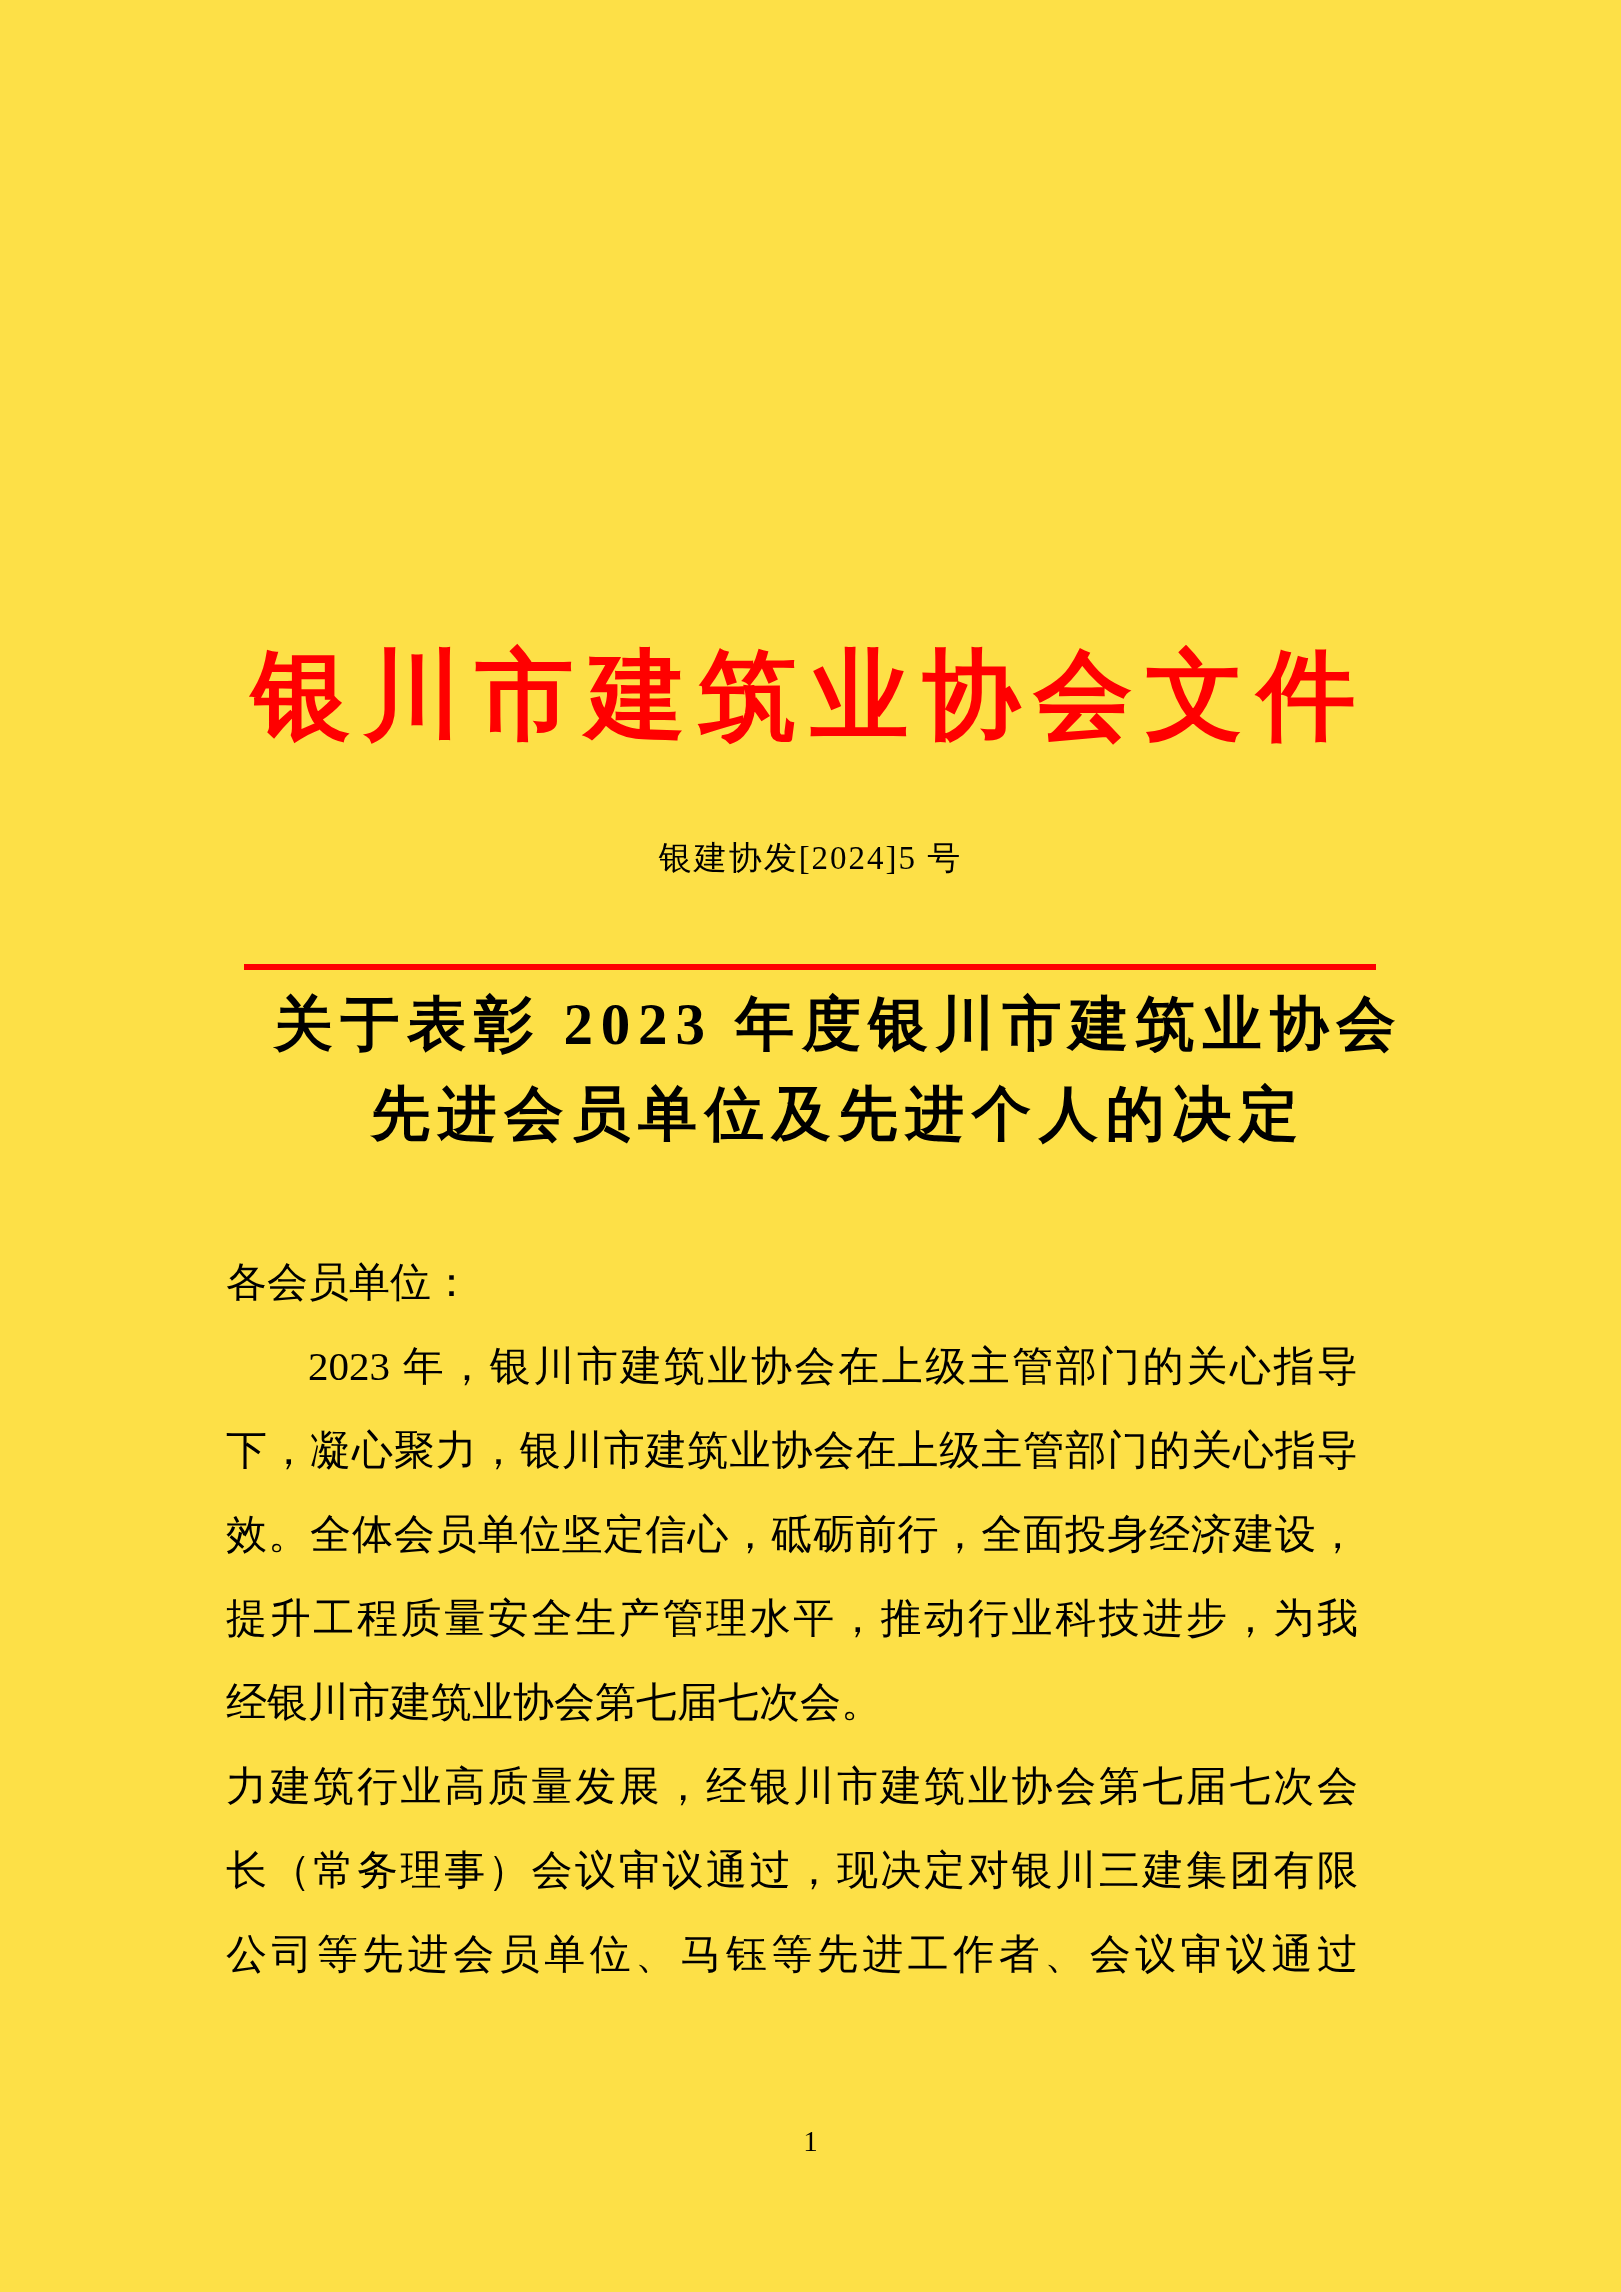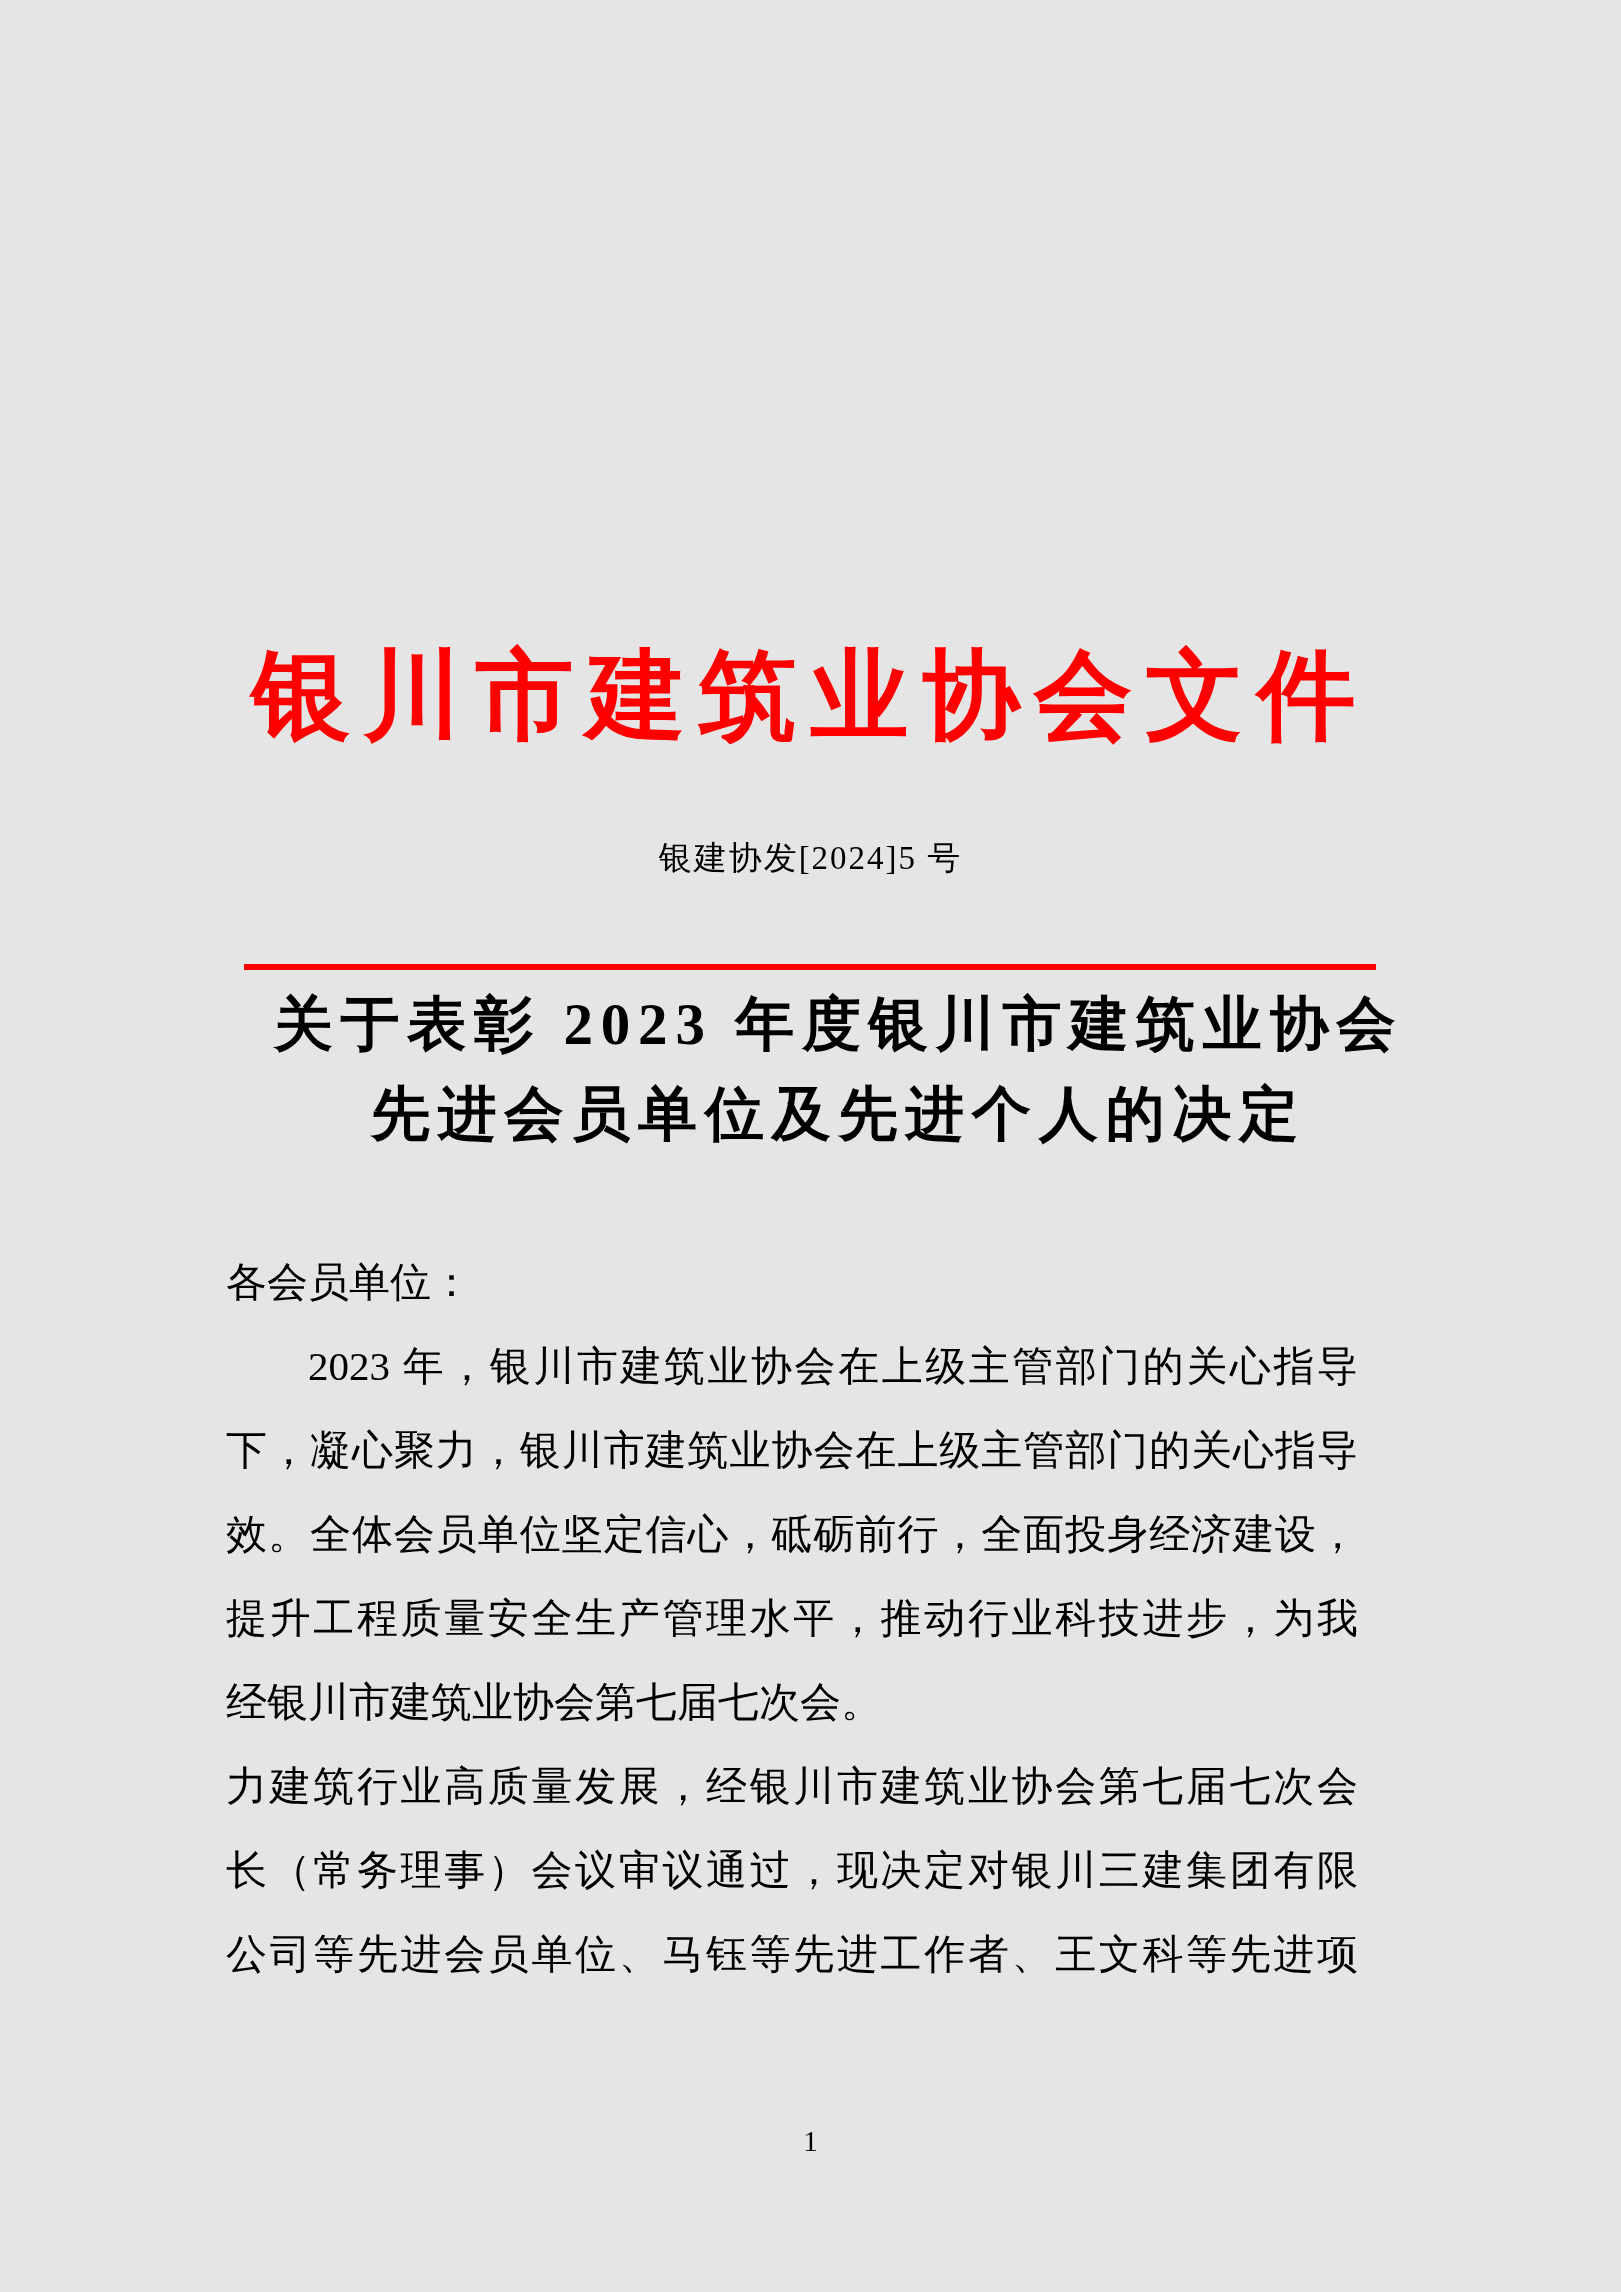--- a/index.html
+++ b/index.html
@@ -4,21 +4,21 @@
 <style>
   html, body {
     margin: 0;
     padding: 0;
     background: #ffffff;
   }
   .page {
     position: relative;
     width: 1621px;
     height: 2293px;
-    background: #e5e5e5;
+    background: #fde047;
     overflow: hidden;
     font-family: "Liberation Serif", serif;
     color: #000000;
   }
   .org-title {
     position: absolute;
     top: 642px;
     left: 0;
     width: 100%;
     text-align: center;
@@ -110,19 +110,19 @@
 
   <div class="body-block">
     <div class="line">各会员单位：</div>
     <div class="line just indent">2023 年，银川市建筑业协会在上级主管部门的关心指导</div>
     <div class="line just">下，凝心聚力，银川市建筑业协会在上级主管部门的关心指导</div>
     <div class="line just">效。全体会员单位坚定信心，砥砺前行，全面投身经济建设，</div>
     <div class="line just">提升工程质量安全生产管理水平，推动行业科技进步，为我</div>
     <div class="line">经银川市建筑业协会第七届七次会。</div>
     <div class="line just">力建筑行业高质量发展，经银川市建筑业协会第七届七次会</div>
     <div class="line just">长（常务理事）会议审议通过，现决定对银川三建集团有限</div>
-    <div class="line just">公司等先进会员单位、马钰等先进工作者、王文科等先进项</div>
+    <div class="line just">公司等先进会员单位、马钰等先进工作者、会议审议通过</div>
   </div>
 
   <div class="page-number">1</div>
 
 </div>
 
 
 </body></html>

